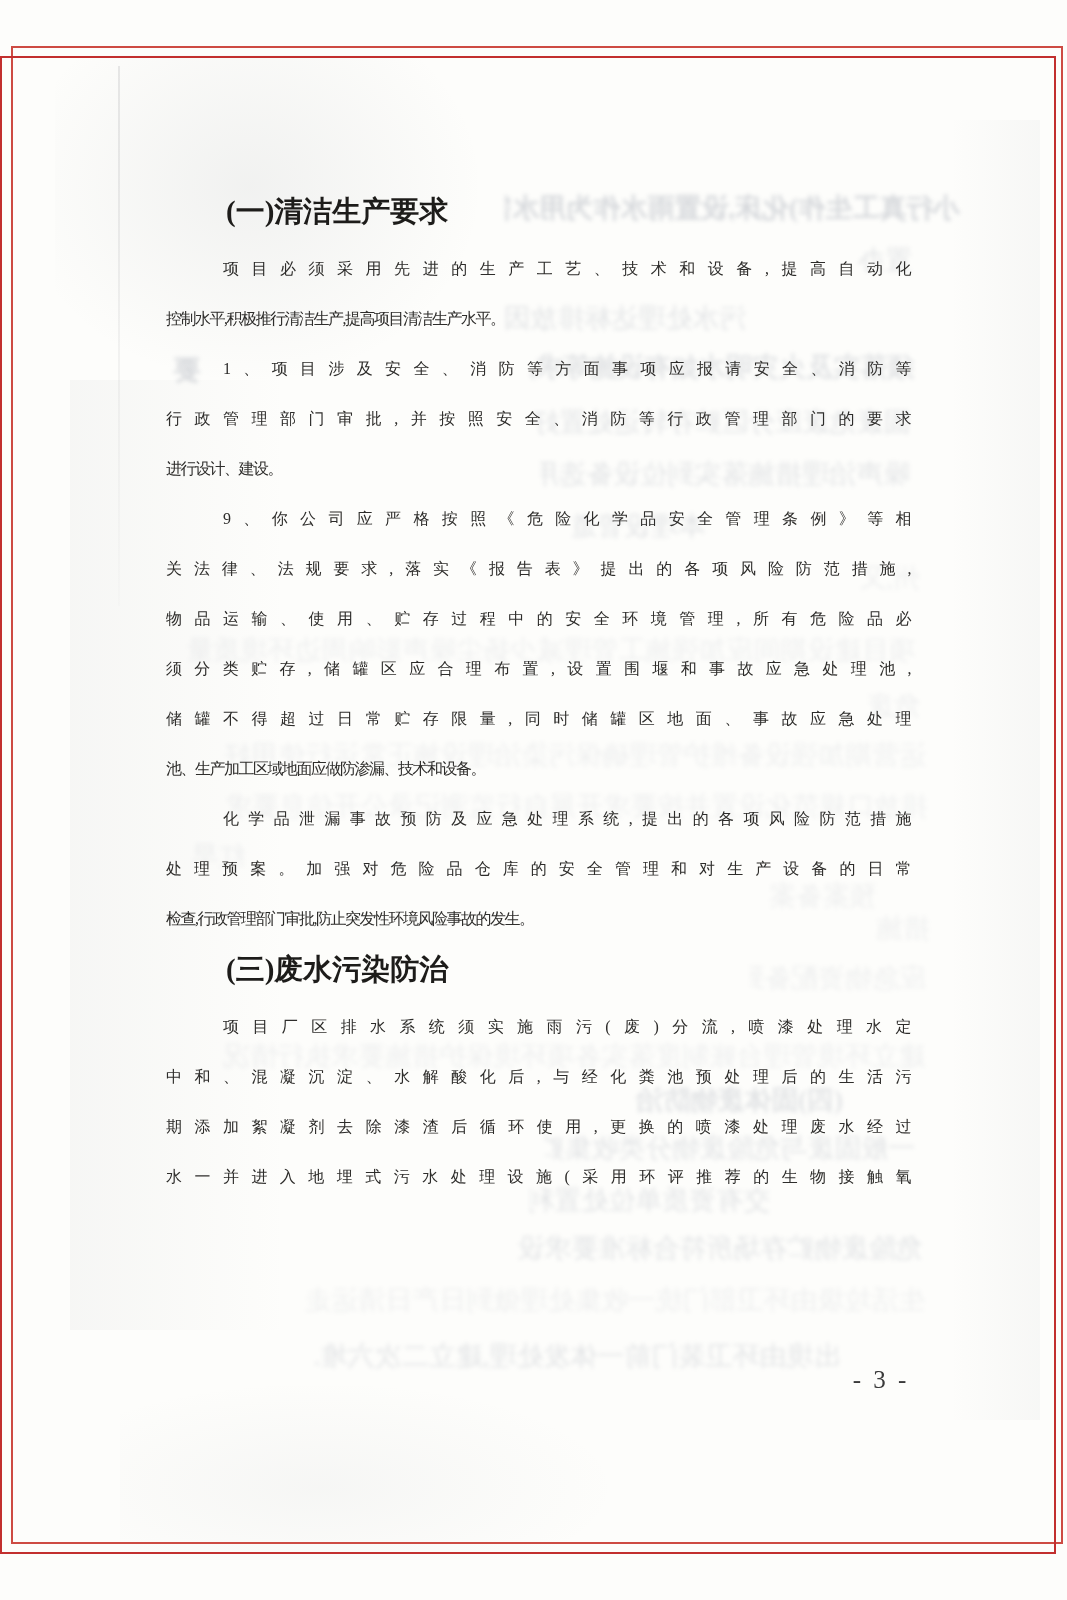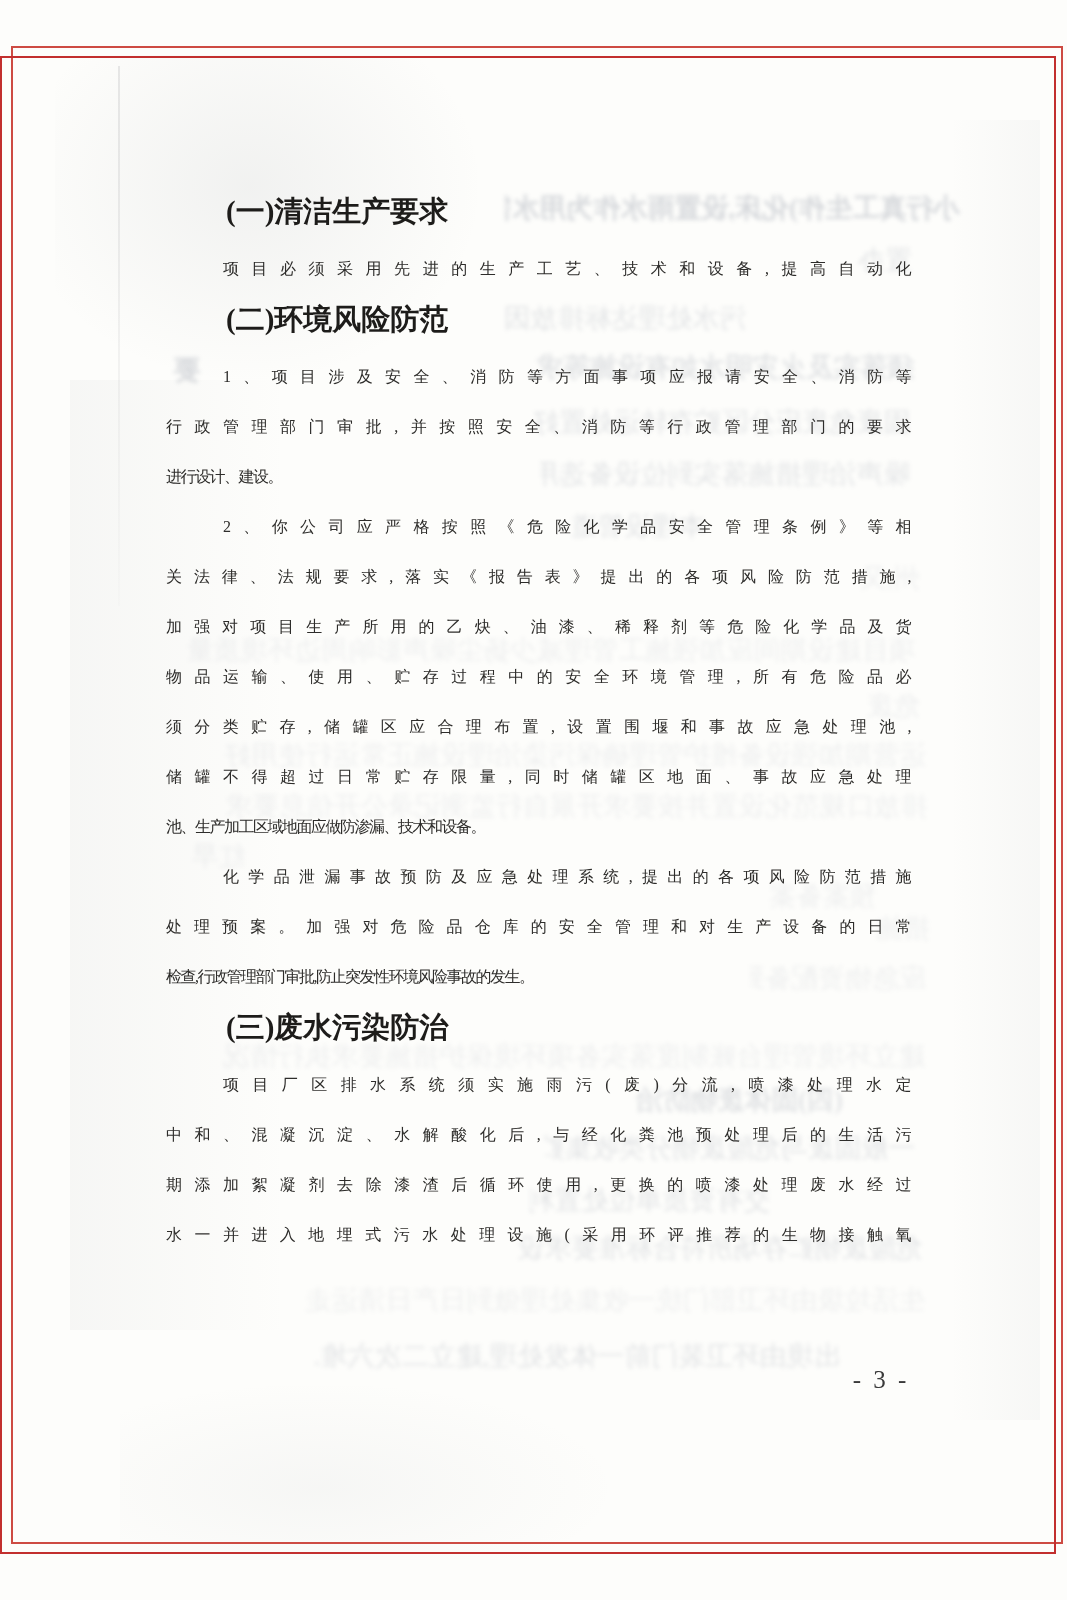--- a/index.html
+++ b/index.html
@@ -89,31 +89,30 @@
       <div class="bleed s2" style="left: 530px; top: 1182px; width: 240px;">交有资质单位处置利</div>
       <div class="bleed s2" style="left: 492px; top: 1230px; width: 430px;">危险废物贮存场所符合标准要求设</div>
       <div class="bleed s1" style="left: 165px; top: 1282px; width: 760px;">生活垃圾由环卫部门统一收集处理做到日产日清运走</div>
       <div class="bleed s2" style="left: 300px; top: 1338px; width: 540px;">出境由环卫装门前一体发处理,建立二次六堆.</div>
     </div>
 
   <div class="doc" id="doc">
       <div class="heading">(一)清洁生产要求</div>
       <div class="para">
         <div class="line fill">项目必须采用先进的生产工艺、技术和设备,提高自动化</div>
+        <div class="line">控制水平,积极推行清洁生产,提高项目清洁生产水平。</div>
       </div>
-      <div class="heading">(二)环境风险防范</div>
       <div class="para">
         <div class="line fill">1、项目涉及安全、消防等方面事项应报请安全、消防等</div>
         <div class="line fill">行政管理部门审批,并按照安全、消防等行政管理部门的要求</div>
         <div class="line">进行设计、建设。</div>
       </div>
       <div class="para">
-        <div class="line fill">2、你公司应严格按照《危险化学品安全管理条例》等相</div>
+        <div class="line fill">9、你公司应严格按照《危险化学品安全管理条例》等相</div>
         <div class="line fill">关法律、法规要求,落实《报告表》提出的各项风险防范措施,</div>
-        <div class="line fill">加强对项目生产所用的乙炔、油漆、稀释剂等危险化学品及货</div>
         <div class="line fill">物品运输、使用、贮存过程中的安全环境管理,所有危险品必</div>
         <div class="line fill">须分类贮存,储罐区应合理布置,设置围堰和事故应急处理池,</div>
         <div class="line fill">储罐不得超过日常贮存限量,同时储罐区地面、事故应急处理</div>
         <div class="line">池、生产加工区域地面应做防渗漏、技术和设备。</div>
       </div>
       <div class="para">
         <div class="line fill">化学品泄漏事故预防及应急处理系统,提出的各项风险防范措施</div>
         <div class="line fill">处理预案。加强对危险品仓库的安全管理和对生产设备的日常</div>
         <div class="line">检查,行政管理部门审批,防止突发性环境风险事故的发生。</div>
       </div>

